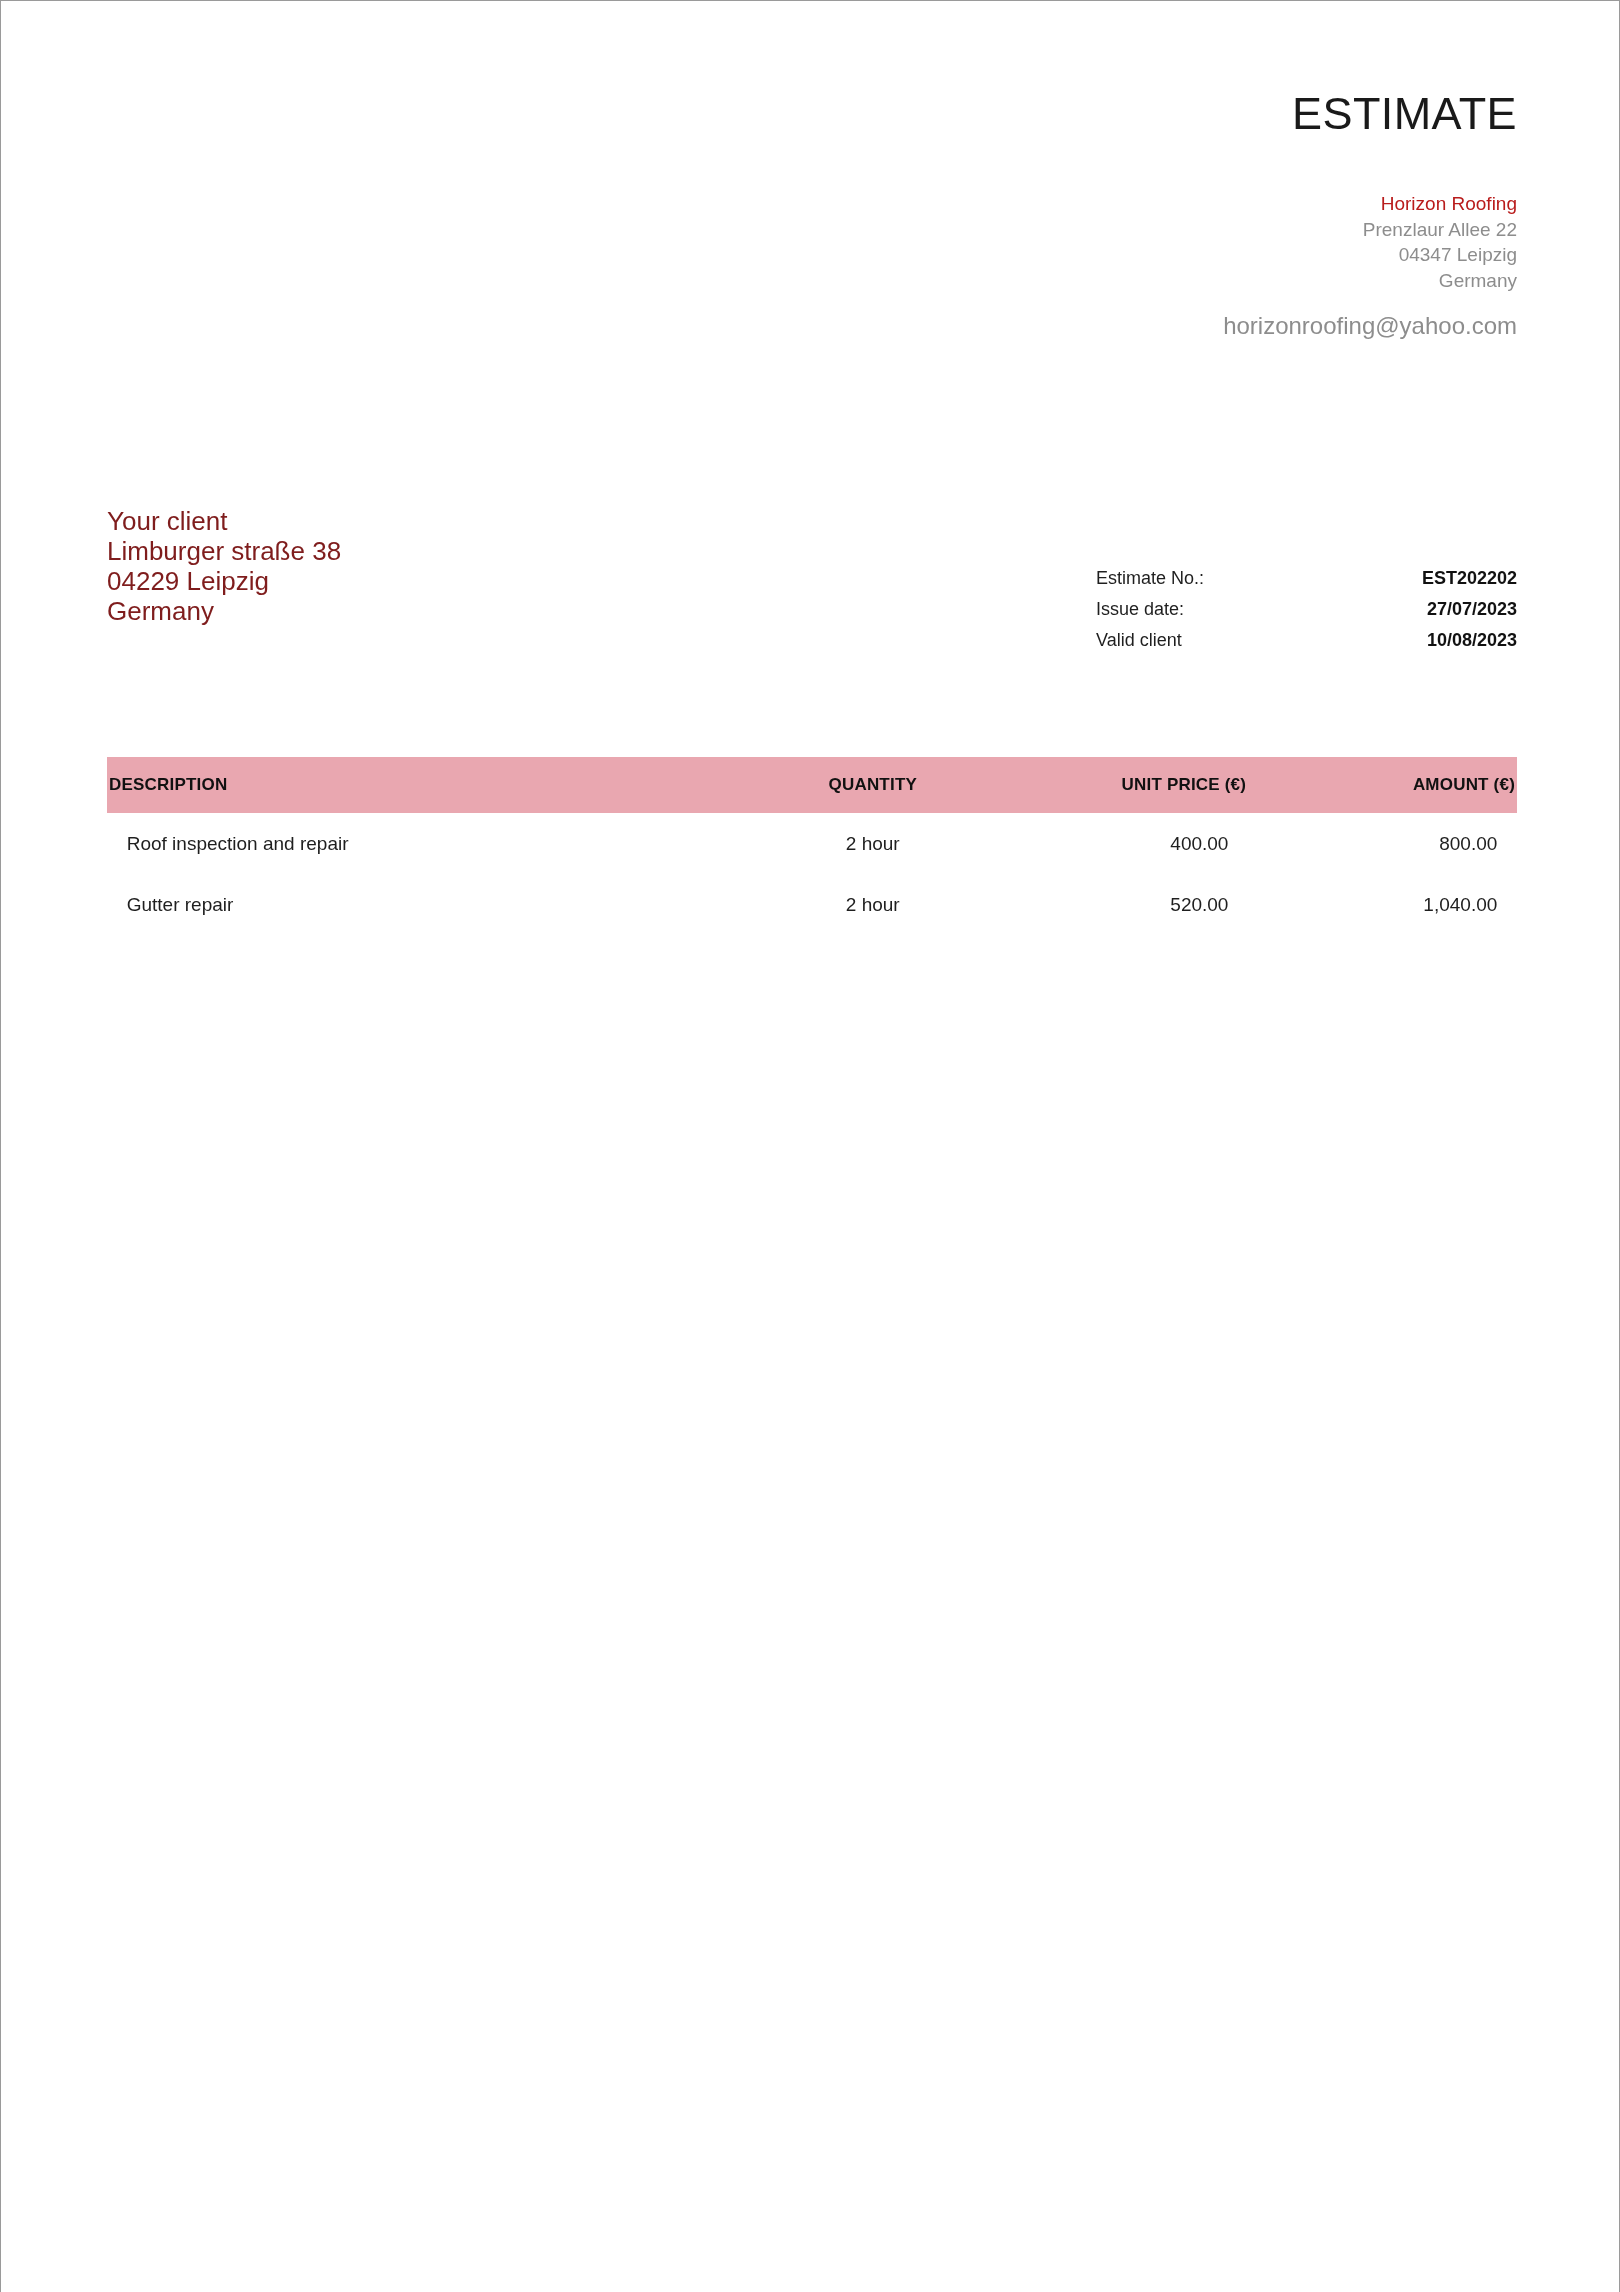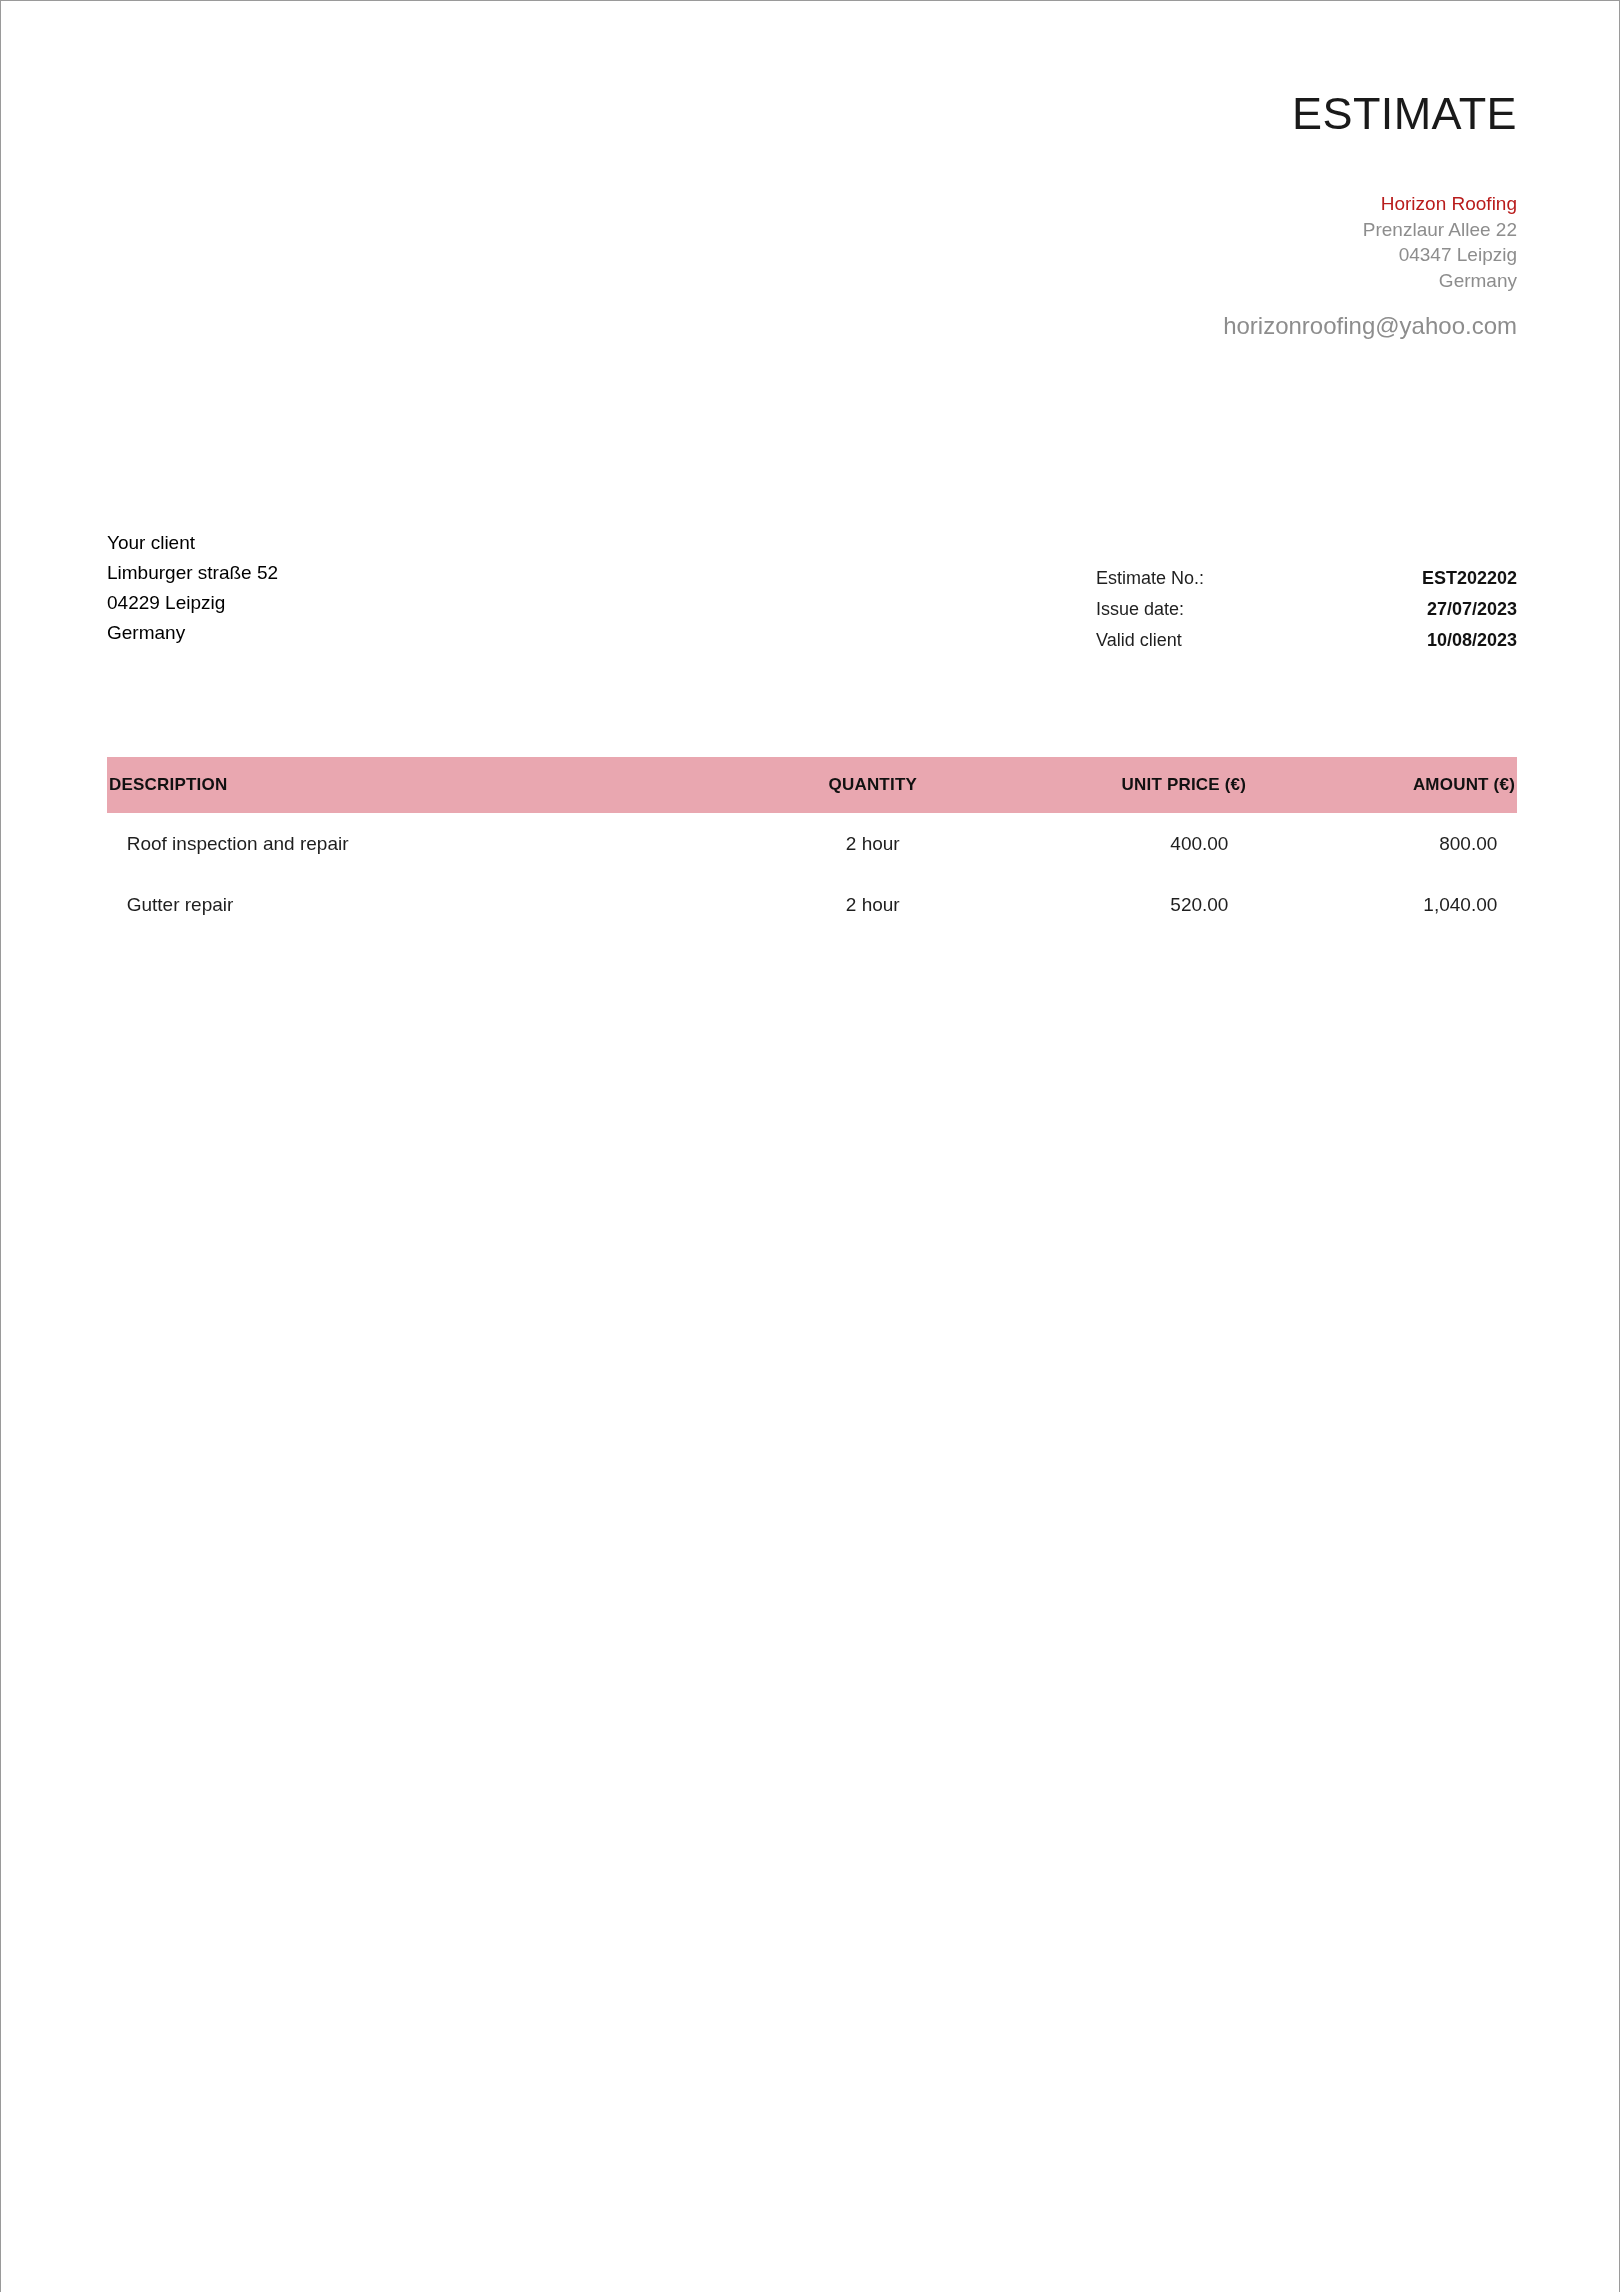--- a/index.html
+++ b/index.html
@@ -94,24 +94,24 @@
     line-height: 48px;
     letter-spacing: 3.6px;
     font-weight: 400;
     white-space: nowrap;
   }
 
   
   .client-block {
     position: absolute;
     left: 0;
-    top: 527px;
-    font-size: 19px;
+    top: 505px;
+    font-size: 26px;
     line-height: 30px;
-    color: #000000;
+    color: #7f1d1d;
   }
 
   
   .meta-block {
     position: absolute;
     right: 0;
     top: 562px;
     width: 421px;
     font-size: 18px;
     line-height: 31px;
@@ -181,21 +181,21 @@
       <div class="supplier-name">Horizon Roofing</div>
       <div>Prenzlaur Allee 22</div>
       <div>04347 Leipzig</div>
       <div>Germany</div>
     </div>
     <div class="supplier-email">horizonroofing@yahoo.com</div>
 
 
     <div class="client-block">
       <div>Your client</div>
-      <div>Limburger straße 52</div>
+      <div>Limburger straße 38</div>
       <div>04229 Leipzig</div>
       <div>Germany</div>
     </div>
 
     <div class="meta-block">
       <div class="meta-row">
         <span class="meta-label">Estimate No.:</span>
         <span class="meta-value">EST202202</span>
       </div>
       <div class="meta-row">

